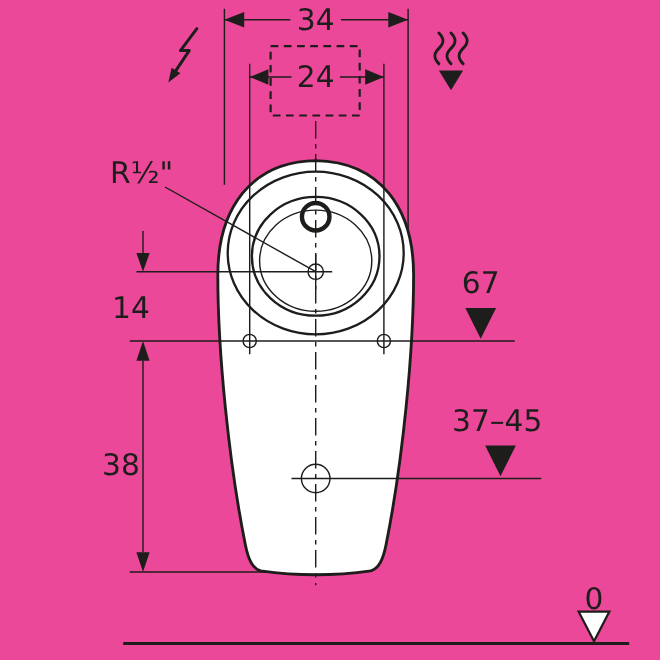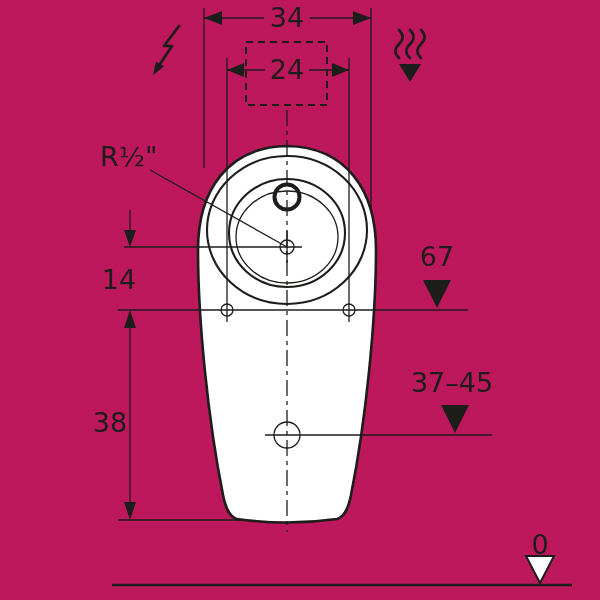--- a/index.html
+++ b/index.html
@@ -7,21 +7,21 @@
     padding:0;
     background:#ffffff;
     width:600px;
     height:600px;
     font-family:"DejaVu Sans", sans-serif;
   }
   .canvas{
     position:relative;
     width:600px;
     height:600px;
-    background:#be185d;
+    background:#ec4899;
     overflow:hidden;
   }
   svg{display:block;}
   .obj   {fill:none;stroke:#1d1d1b;stroke-width:2.6;}
   .objfill{fill:#ffffff;stroke:#1d1d1b;stroke-width:2.6;}
   .med   {fill:none;stroke:#1d1d1b;stroke-width:2.1;}
   .thin  {fill:none;stroke:#1d1d1b;stroke-width:1.3;}
   .dash  {fill:none;stroke:#1d1d1b;stroke-width:2;stroke-dasharray:7 5;}
   .cl    {fill:none;stroke:#1d1d1b;stroke-width:1.3;stroke-dasharray:16 5 4 5;}
   .arr   {fill:#1d1d1b;stroke:none;}

